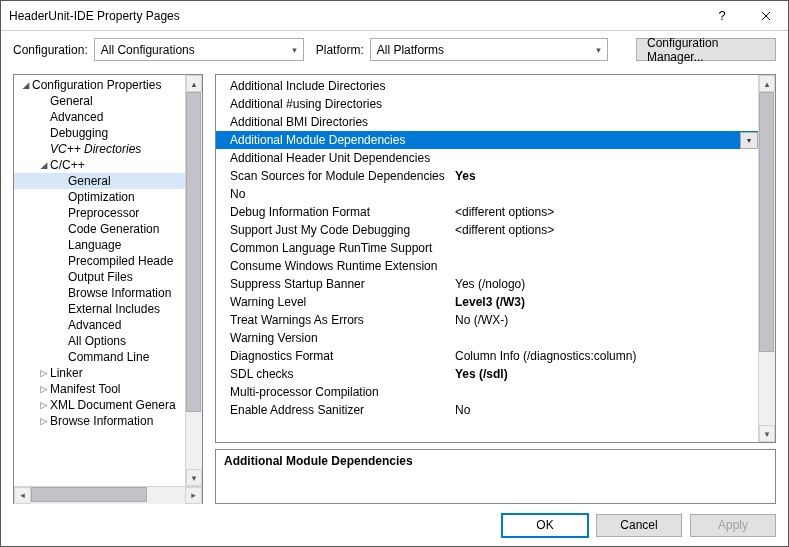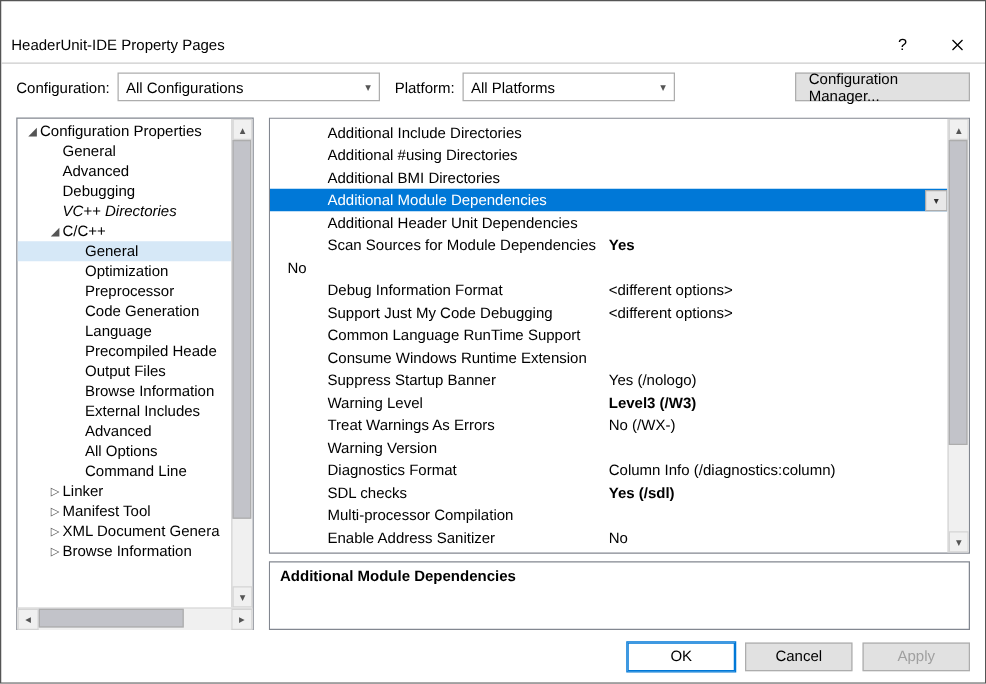--- a/index.html
+++ b/index.html
@@ -1,18 +1,18 @@
 <!DOCTYPE html>
 <html><head>
 <meta charset="utf-8">
 <style>
   * { box-sizing: border-box; }
   html, body { margin: 0; padding: 0; font-family: "Segoe UI", Tahoma, sans-serif; font-size: 12px; color: #000; background: #fff; }
   .window { width: 789px; height: 547px; border: 1px solid #555; display: flex; flex-direction: column; background: #fff; }
-  .titlebar { height: 30px; display: flex; align-items: center; padding: 0 0 0 8px; border-bottom: 1px solid #ccc; margin-top: 20px; }
+  .titlebar { height: 30px; display: flex; align-items: center; padding: 0 0 0 8px; border-bottom: 1px solid #ccc; }
   .titlebar .title { flex: 1; font-size: 12px; }
   .titlebar .tb-btn { width: 44px; height: 29px; display: flex; align-items: center; justify-content: center; font-size: 13px; }
   .toolbar { height: 35px; display: flex; align-items: center; padding: 6px 12px 4px 12px; gap: 6px; }
   .toolbar label { font-size: 12px; }
   .combo { height: 23px; border: 1px solid #adadad; background: #fff; display: flex; align-items: center; justify-content: space-between; padding: 0 6px; font-size: 12px; }
   .combo .caret { font-size: 9px; color: #555; margin-left: 6px; }
   .btn { height: 23px; border: 1px solid #adadad; background: #e1e1e1; padding: 0 10px; font-size: 12px; display: flex; align-items: center; justify-content: center; }
   .body { flex: 1; display: flex; padding: 8px 12px 0 12px; gap: 12px; overflow: hidden; }
   .treewrap { width: 190px; display: flex; flex-direction: column; border: 1px solid #828790; }
   .tree { flex: 1; overflow: hidden; padding: 2px 0; }
@@ -27,21 +27,21 @@
   .tree-vscroll { width: 17px; background: #f0f0f0; display: flex; flex-direction: column; border-left: 1px solid #d4d4d4; }
   .tree-vscroll .arrow { height: 17px; display: flex; align-items: center; justify-content: center; font-size: 9px; color: #555; border: 1px solid #d4d4d4; }
   .tree-vscroll .track { flex: 1; position: relative; }
   .tree-vscroll .thumb { position: absolute; top: 0; left: 0; width: 15px; height: 85%; background: #c2c3c9; border: 1px solid #adadad; }
   .tree-inner { display: flex; flex: 1; overflow: hidden; }
   .rightpane { flex: 1; display: flex; flex-direction: column; gap: 6px; overflow: hidden; }
   .gridwrap { flex: 1; border: 1px solid #828790; display: flex; overflow: hidden; }
   .grid { flex: 1; overflow: hidden; padding: 2px 0; }
   .grid-row { display: flex; align-items: center; height: 18px; padding-left: 14px; font-size: 12px; }
   .grid-row.selected { background: #0078d7; color: #fff; }
-  .grid-row .prop { width: 225px; white-space: nowrap; overflow: hidden; margin-left: 32px; }
+  .grid-row .prop { width: 225px; white-space: nowrap; overflow: hidden; }
   .grid-row .val { flex: 1; white-space: nowrap; overflow: hidden; }
   .grid-row .val.bold { font-weight: 600; }
   .grid-row .dd { width: 18px; height: 17px; border: 1px solid #adadad; background: #e8e8e8; display: flex; align-items: center; justify-content: center; font-size: 8px; color: #333; }
   .grid-vscroll { width: 17px; background: #f0f0f0; display: flex; flex-direction: column; border-left: 1px solid #d4d4d4; }
   .grid-vscroll .arrow { height: 17px; display: flex; align-items: center; justify-content: center; font-size: 9px; color: #555; border: 1px solid #d4d4d4; }
   .grid-vscroll .track { flex: 1; position: relative; }
   .grid-vscroll .thumb { position: absolute; top: 0; left: 0; width: 15px; height: 78%; background: #c2c3c9; border: 1px solid #adadad; }
   .descpane { border: 1px solid #828790; padding: 4px 8px 6px 8px; height: 55px; }
   .descpane .heading { font-weight: 600; font-size: 12px; margin-bottom: 2px; }
   .descpane .text { font-size: 12px; line-height: 14px; }
@@ -65,21 +65,21 @@
     </div>
   </div>
 
   <div class="toolbar">
     <label>Configuration:</label>
     <div class="combo" style="width:210px">
       <span>All Configurations</span>
       <span class="caret">▾</span>
     </div>
     <label style="margin-left:6px">Platform:</label>
-    <div class="combo" style="width:170px">
+    <div class="combo" style="width:238px">
       <span>All Platforms</span>
       <span class="caret">▾</span>
     </div>
     <div style="flex:1"></div>
     <div class="btn" style="width:140px">Configuration Manager...</div>
   </div>
 
   <div class="body">
 
     <div class="treewrap">

